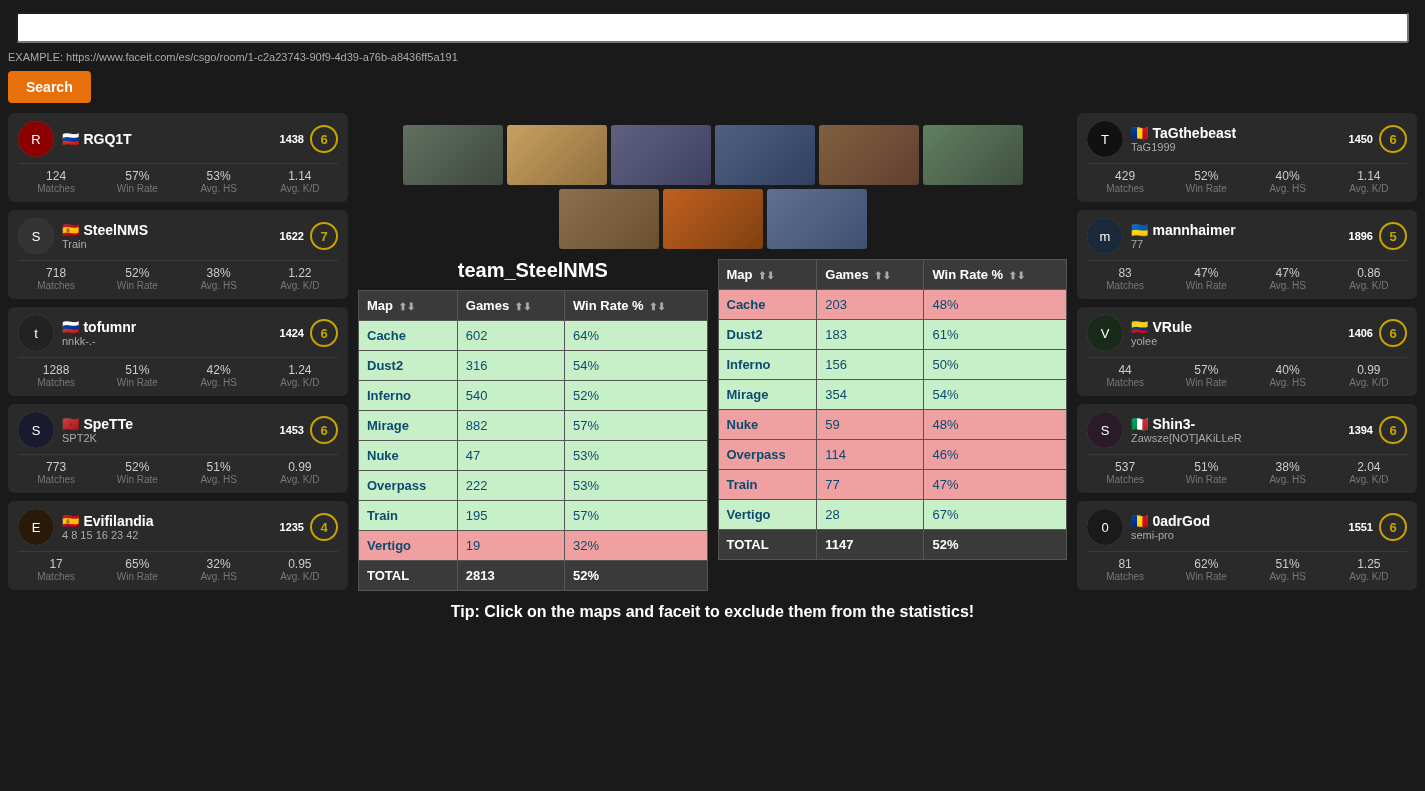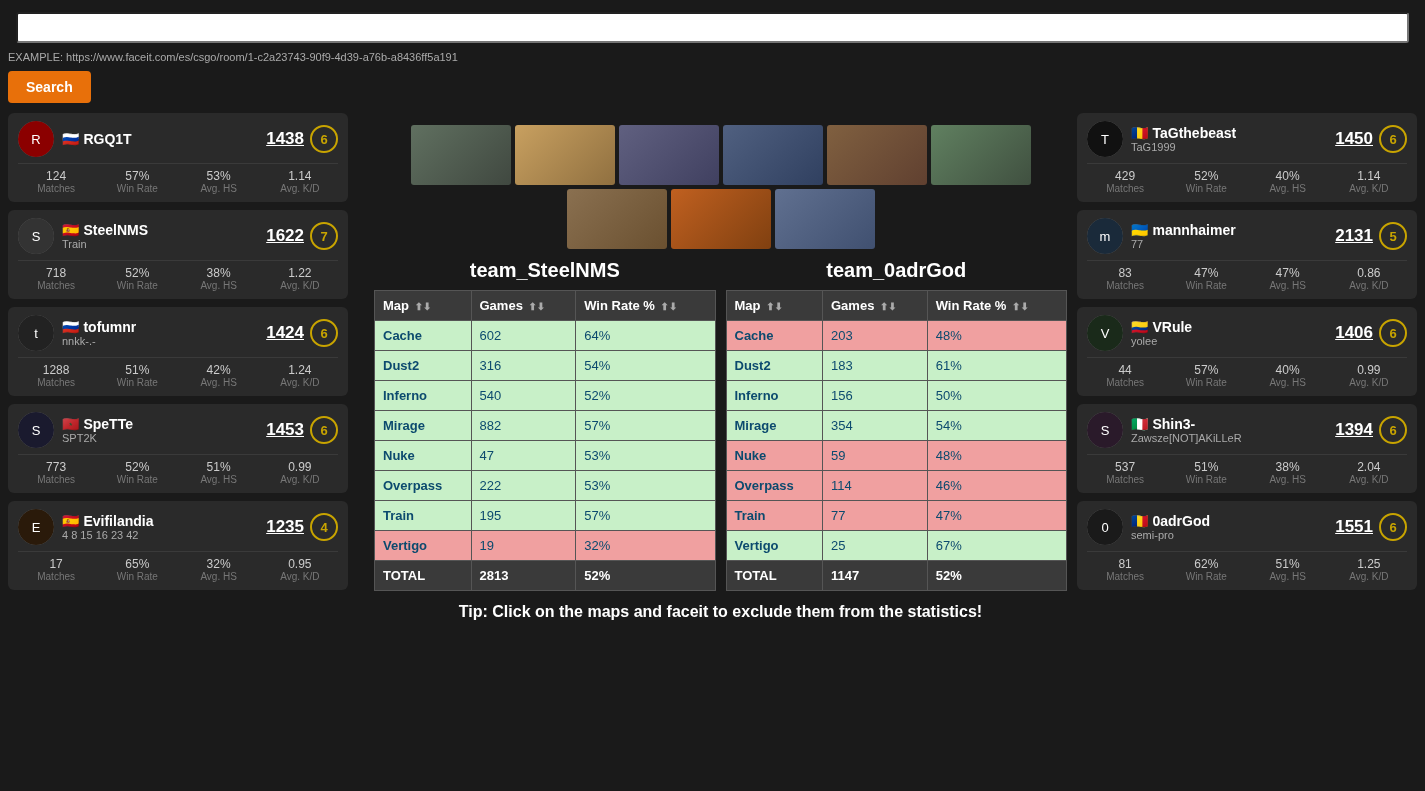--- a/index.html
+++ b/index.html
@@ -76,24 +76,23 @@
     .player-info { display: flex; flex-direction: column; }
     .player-flag { font-size: 14px; }
     .player-name { font-size: 14px; font-weight: bold; color: #fff; }
     .player-sub { font-size: 11px; color: #aaa; }
     .player-right {
       display: flex;
       align-items: center;
       gap: 6px;
     }
     .player-elo {
-      font-size: 17px;
+      font-size: 11px;
       font-weight: bold;
       color: #fff;
-      text-decoration: underline;
     }
     .level-badge {
       width: 28px;
       height: 28px;
       border-radius: 50%;
       border: 2px solid #c8a400;
       display: flex;
       align-items: center;
       justify-content: center;
       font-weight: bold;
@@ -110,21 +109,20 @@
     .stat-item {
       flex: 1;
       text-align: center;
     }
     .stat-val { font-size: 12px; color: #ccc; }
     .stat-label { font-size: 10px; color: #777; }
     
     .center-panel {
       flex: 1;
       padding: 12px 10px;
-      margin-left: 16px;
     }
     .map-thumb {
       width: 100px;
       height: 60px;
       background: #555;
       border-radius: 3px;
       overflow: hidden;
     }
     .map-thumb-row {
       display: flex;
@@ -480,21 +478,20 @@
     </tr>
               <tr class="row-total">
       <td><strong>TOTAL</strong></td>
       <td>2813</td>
       <td>52%</td>
     </tr>
             </tbody>
         </table>
       </div>
       <div class="team-table-wrap">
-        <div class="team-title">team_0adrGod</div>
         <table id="right-table">
           <thead>
             <tr>
               <th>Map <span class="sort-icon">⬆⬇</span></th>
               <th>Games <span class="sort-icon">⬆⬇</span></th>
               <th>Win Rate % <span class="sort-icon">⬆⬇</span></th>
             </tr>
           </thead>
           <tbody id="right-tbody">
               <tr class="row-red">
@@ -527,21 +524,21 @@
       <td>114</td>
       <td>46%</td>
     </tr>
               <tr class="row-red">
       <td><strong>Train</strong></td>
       <td>77</td>
       <td>47%</td>
     </tr>
               <tr class="row-green">
       <td><strong>Vertigo</strong></td>
-      <td>25</td>
+      <td>28</td>
       <td>67%</td>
     </tr>
               <tr class="row-total">
       <td><strong>TOTAL</strong></td>
       <td>1147</td>
       <td>52%</td>
     </tr>
             </tbody>
         </table>
       </div>
@@ -600,21 +597,21 @@
   </svg></div>
           <div class="player-info">
             <div style="display:flex;align-items:center;gap:4px;">
               <span class="player-flag">🇺🇦</span>
               <span class="player-name">mannhaimer</span>
             </div>
             <span class="player-sub">77</span>
           </div>
         </div>
         <div class="player-right">
-          <span class="player-elo">2131</span>
+          <span class="player-elo">1896</span>
           <div class="level-badge">5</div>
         </div>
       </div>
       <div class="player-stats">
       <div class="stat-item">
         <div class="stat-val">83</div>
         <div class="stat-label">Matches</div>
       </div>
       <div class="stat-item">
         <div class="stat-val">47%</div>

